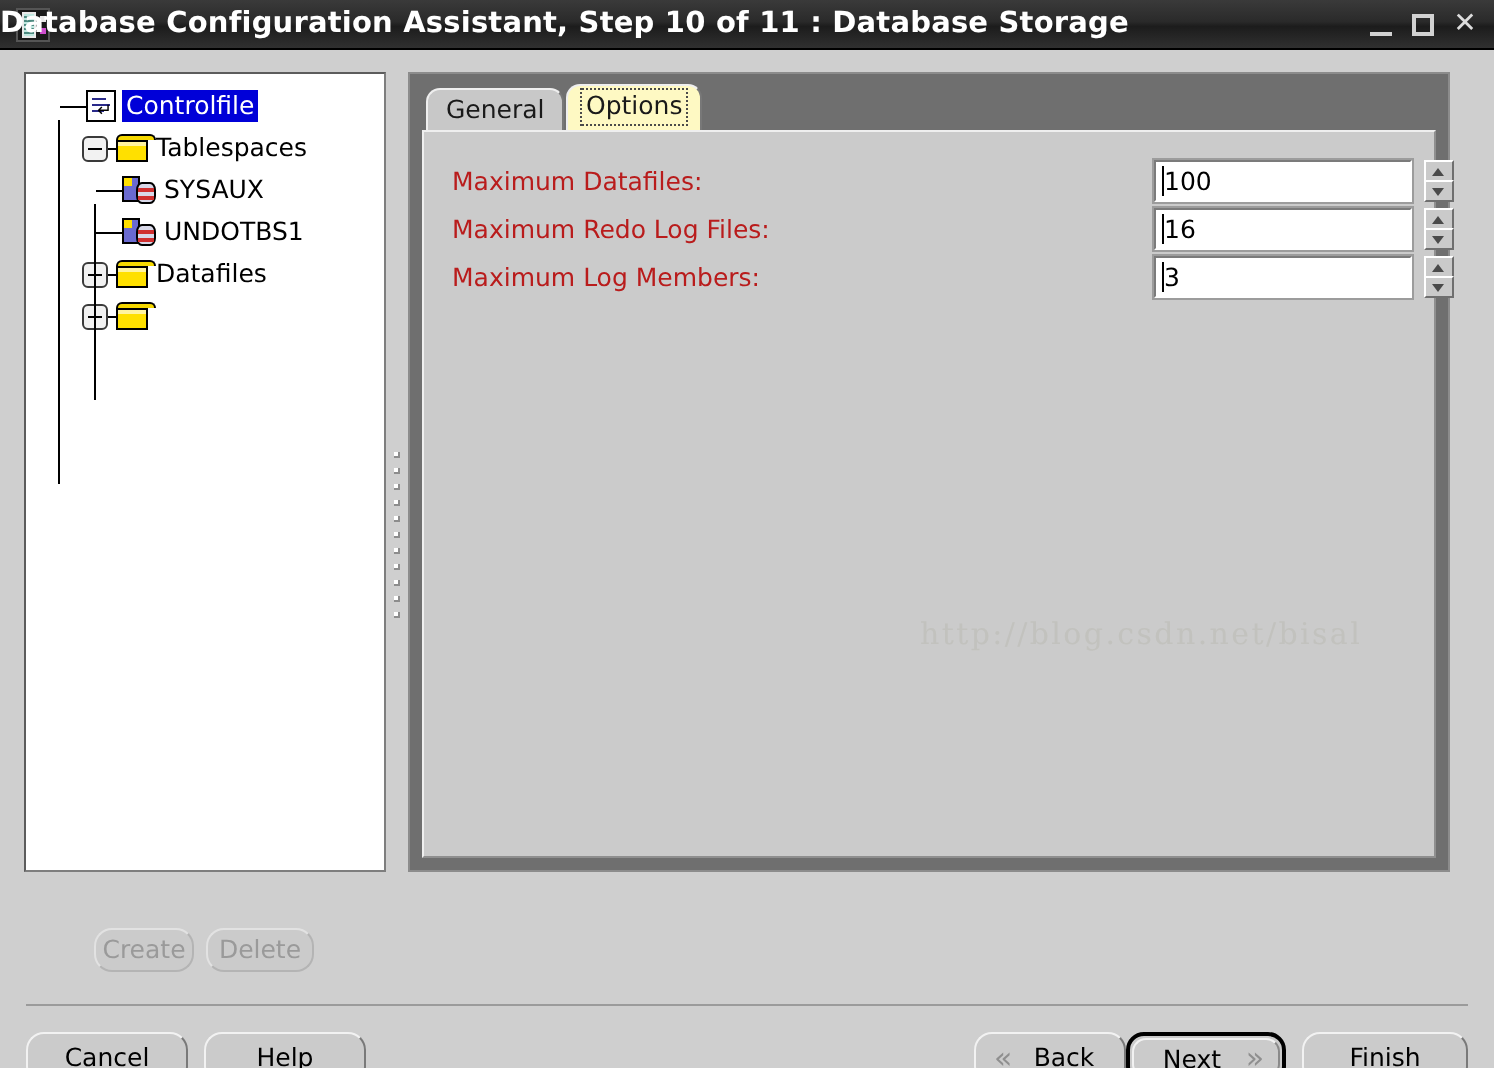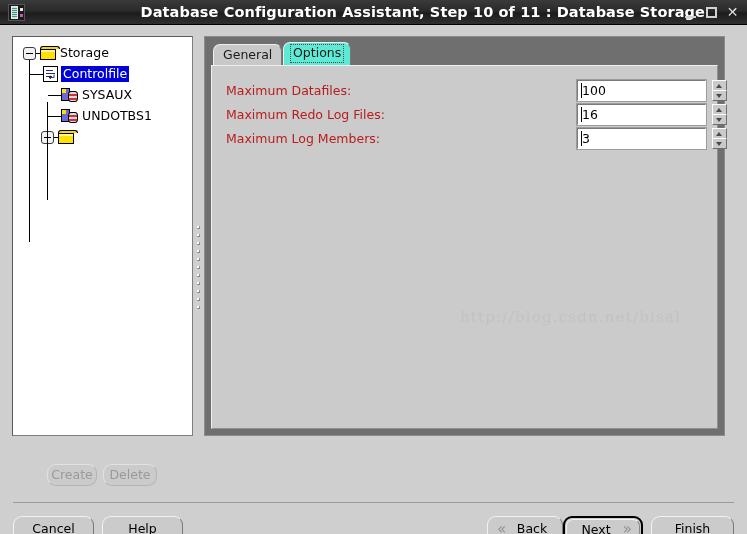--- a/index.html
+++ b/index.html
@@ -53,21 +53,21 @@
     width: 3px; height: 3px;
   }
   .title-app-icon .dot1 { top: 3px; background: #e8e8e8; }
   .title-app-icon .dot2 { top: 9px; background: #cf4fcf; }
 
   .titlebar-text {
     position: absolute;
     left: 0; top: 0;
     width: 705px; height: 25px;
     line-height: 25px;
-    text-align: right;
+    text-align: left;
     color: #ffffff;
     font-size: 14.5px;
     font-weight: bold;
     font-family: "DejaVu Sans", "Liberation Sans", sans-serif;
     letter-spacing: 0.1px;
   }
   .win-btn {
     position: absolute;
     top: 4px;
     width: 17px; height: 17px;
@@ -325,21 +325,21 @@
     font-size: 12.5px;
     line-height: 20px;
     padding: 0 9px;
     color: #1a1a1a;
     cursor: default;
     box-sizing: border-box;
   }
   .tab.general { left: 8px; }
   .tab.options {
     left: 78px;
-    background: #5eead4;
+    background: #fef9c3;
     top: 5px;
     height: 23px;
     line-height: 21px;
     text-align: center;
   }
   .tab.options .inner {
     display: block;
     border: 1px dotted #4a4a4a;
     padding: 0 2px;
     margin: 1px -3px 0 -3px;
@@ -522,41 +522,41 @@
         <span class="box"></span>
       </div>
     <div class="win-btn win-close">✕</div>
   </div>
 
   <div class="content-area">
 
     <div class="tree-panel">
       <div class="tree" id="tree-root">
           <div class="tree-row">
-            <span class="toggle" style="left: 10px;">
-              <span class="circ"></span>
-              <span class="hbar"></span>
-            </span>
-            <span class="hline" style="left: 23px; top: 10px; width: 4px;"></span>
-            <span class="folder-icon" style="left: 27px;">
-              <span class="tab"></span>
-              <span class="body"></span>
-              <span class="hl"></span>
-            </span>
-            <span class="tree-label" style="left: 45px;">Storage</span>
-          </div>
-          <div class="tree-row">
             <span class="hline" style="left: 17px; top: 10px; width: 13px;"></span>
             <span class="ctl-icon" style="left: 30px;">
               <span class="l1"></span>
               <span class="l2"></span>
               <span class="l3"></span>
               <span class="arr">↵</span>
             </span>
             <span class="tree-label selected" style="left: 48px;">Controlfile</span>
+          </div>
+          <div class="tree-row">
+            <span class="toggle" style="left: 28px;">
+              <span class="circ"></span>
+              <span class="hbar"></span>
+            </span>
+            <span class="hline" style="left: 41px; top: 10px; width: 4px;"></span>
+            <span class="folder-icon" style="left: 45px;">
+              <span class="tab"></span>
+              <span class="body"></span>
+              <span class="hl"></span>
+            </span>
+            <span class="tree-label" style="left: 63px;">Tablespaces</span>
           </div>
           <div class="tree-row">
             <span class="hline" style="left: 35px; top: 10px; width: 13px;"></span>
             <span class="ts-icon" style="left: 48px;">
               <span class="blk">
                 <span class="y"></span>
               </span>
               <span class="cyl">
                 <span class="r1"></span>
                 <span class="r2"></span>
@@ -569,20 +569,34 @@
             <span class="ts-icon" style="left: 48px;">
               <span class="blk">
                 <span class="y"></span>
               </span>
               <span class="cyl">
                 <span class="r1"></span>
                 <span class="r2"></span>
               </span>
             </span>
             <span class="tree-label" style="left: 67px;">UNDOTBS1</span>
+          </div>
+          <div class="tree-row">
+            <span class="toggle" style="left: 28px;">
+              <span class="circ"></span>
+              <span class="hbar"></span>
+              <span class="vbar"></span>
+            </span>
+            <span class="hline" style="left: 41px; top: 10px; width: 4px;"></span>
+            <span class="folder-icon" style="left: 45px;">
+              <span class="tab"></span>
+              <span class="body"></span>
+              <span class="hl"></span>
+            </span>
+            <span class="tree-label" style="left: 63px;">Datafiles</span>
           </div>
           <div class="tree-row">
             <span class="toggle" style="left: 28px;">
               <span class="circ"></span>
               <span class="hbar"></span>
               <span class="vbar"></span>
             </span>
             <span class="hline" style="left: 41px; top: 10px; width: 4px;"></span>
             <span class="folder-icon" style="left: 45px;">
               <span class="tab"></span>

